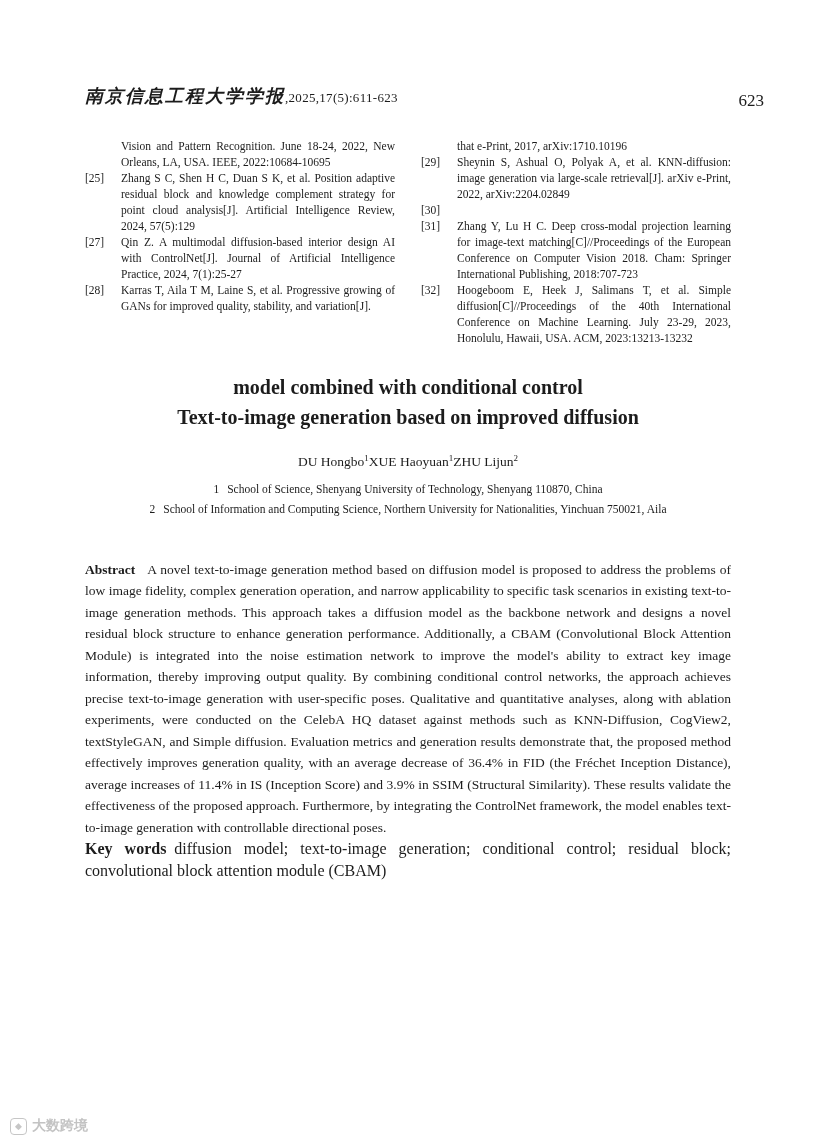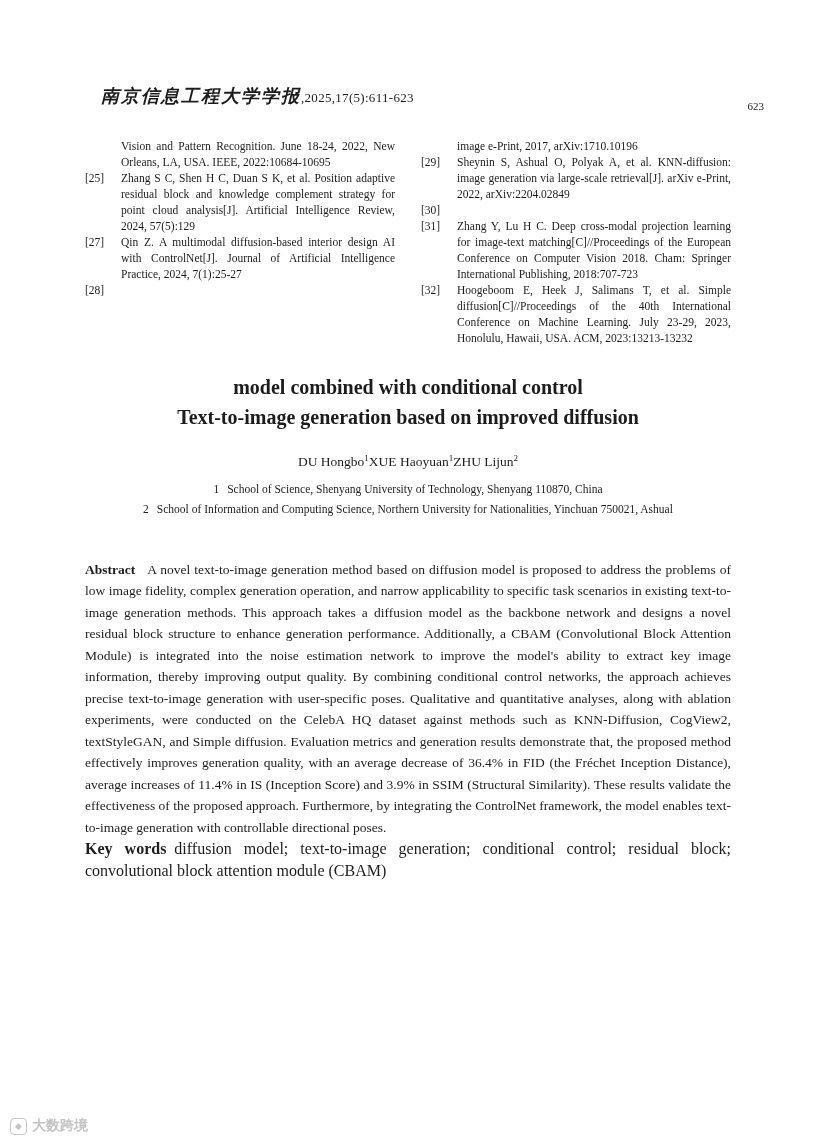--- a/index.html
+++ b/index.html
@@ -6,25 +6,25 @@
   html,body { background:#ffffff; }
   body {
     width:816px; height:1145px; position:relative; overflow:hidden;
     font-family:"Liberation Serif","DejaVu Serif",serif;
     color:#1c1c1c;
   }
   .page { position:absolute; inset:0; padding:84px 85px 0 85px; }
 
   
   .page-header { position:relative; margin-bottom:24px; }
-  .journal-cn-line { white-space:nowrap;margin-left:16px; }
+  .journal-cn-line { white-space:nowrap; }
   .journal-cn { font-size:18px; font-weight:bold; font-style:italic; letter-spacing:2px; }
   .journal-cite { font-size:13px; letter-spacing:0.3px; }
   .journal-en { font-size:10px; margin-top:5px; letter-spacing:0.2px; }
-  .page-number { position:absolute; top:16px; right:-33px; font-size:11px; }
+  .page-number { position:absolute; top:7px; right:-33px; font-size:17px; }
 
   
   .references { display:flex; gap:26px;margin-top:30px; }
   .ref-col { flex:1 1 0; min-width:0; }
   .ref-item { display:flex; font-size:11.5px; line-height:16px; }
   .ref-label { flex:0 0 36px; }
   .ref-text { flex:1 1 auto; text-align:justify; }
 
   
   .article-title { margin-top:26px; text-align:center; font-weight:bold; font-size:20px; line-height:30px; }
@@ -74,26 +74,27 @@
         <div class="ref-item">
           <span class="ref-label">[25]</span>
           <span class="ref-text">Zhang S C, Shen H C, Duan S K, et al. Position adaptive residual block and knowledge complement strategy for point cloud analysis[J]. Artificial Intelligence Review, 2024, 57(5):129</span>
         </div>
         <div class="ref-item">
           <span class="ref-label">[27]</span>
           <span class="ref-text">Qin Z. A multimodal diffusion-based interior design AI with ControlNet[J]. Journal of Artificial Intelligence Practice, 2024, 7(1):25-27</span>
         </div>
         <div class="ref-item">
           <span class="ref-label">[28]</span>
+          <span class="ref-text">Karras T, Aila T M, Laine S, et al. Progressive growing of GANs for improved quality, stability, and variation[J].</span>
         </div>
       </div>
     <div class="ref-col" id="ref-col-right">
         <div class="ref-item">
           <span class="ref-label"></span>
-          <span class="ref-text">image e-Print, 2017, arXiv:1710.10196</span>
+          <span class="ref-text">that e-Print, 2017, arXiv:1710.10196</span>
         </div>
         <div class="ref-item">
           <span class="ref-label">[29]</span>
           <span class="ref-text">Sheynin S, Ashual O, Polyak A, et al. KNN-diffusion: image generation via large-scale retrieval[J]. arXiv e-Print, 2022, arXiv:2204.02849</span>
         </div>
         <div class="ref-item">
           <span class="ref-label">[30]</span>
         </div>
         <div class="ref-item">
           <span class="ref-label">[31]</span>
@@ -108,21 +109,21 @@
 
   <h1 class="article-title" id="article-title">
       <div class="title-line">model combined with conditional control</div>
       <div class="title-line">Text-to-image generation based on improved diffusion</div>
     </h1>
 
   <div class="authors" id="authors-line"><span class="author">DU Hongbo<sup>1</sup></span><span class="author">XUE Haoyuan<sup>1</sup></span><span class="author">ZHU Lijun<sup>2</sup></span></div>
 
   <div class="affiliations" id="affiliations">
       <div class="aff-line"><span class="aff-num">1</span><span class="aff-text">School of Science, Shenyang University of Technology, Shenyang 110870, China</span></div>
-      <div class="aff-line"><span class="aff-num">2</span><span class="aff-text">School of Information and Computing Science, Northern University for Nationalities, Yinchuan 750021, Ashual</span></div>
+      <div class="aff-line"><span class="aff-num">2</span><span class="aff-text">School of Information and Computing Science, Northern University for Nationalities, Yinchuan 750021, Aila</span></div>
     </div>
 
   <p class="abstract">
     <span class="para-label">Abstract</span><span>A novel text-to-image generation method based on diffusion model is proposed to address the problems of low image fidelity, complex generation operation, and narrow applicability to specific task scenarios in existing text-to-image generation methods. This approach takes a diffusion model as the backbone network and designs a novel residual block structure to enhance generation performance. Additionally, a CBAM (Convolutional Block Attention Module) is integrated into the noise estimation network to improve the model's ability to extract key image information, thereby improving output quality. By combining conditional control networks, the approach achieves precise text-to-image generation with user-specific poses. Qualitative and quantitative analyses, along with ablation experiments, were conducted on the CelebA HQ dataset against methods such as KNN-Diffusion, CogView2, textStyleGAN, and Simple diffusion. Evaluation metrics and generation results demonstrate that, the proposed method effectively improves generation quality, with an average decrease of 36.4% in FID (the Fréchet Inception Distance), average increases of 11.4% in IS (Inception Score) and 3.9% in SSIM (Structural Similarity). These results validate the effectiveness of the proposed approach. Furthermore, by integrating the ControlNet framework, the model enables text-to-image generation with controllable directional poses.</span>
   </p>
 
   <p class="keywords">
     <span class="para-label">Key words</span><span>diffusion model; text-to-image generation; conditional control; residual block; convolutional block attention module (CBAM)</span>
   </p>
 

